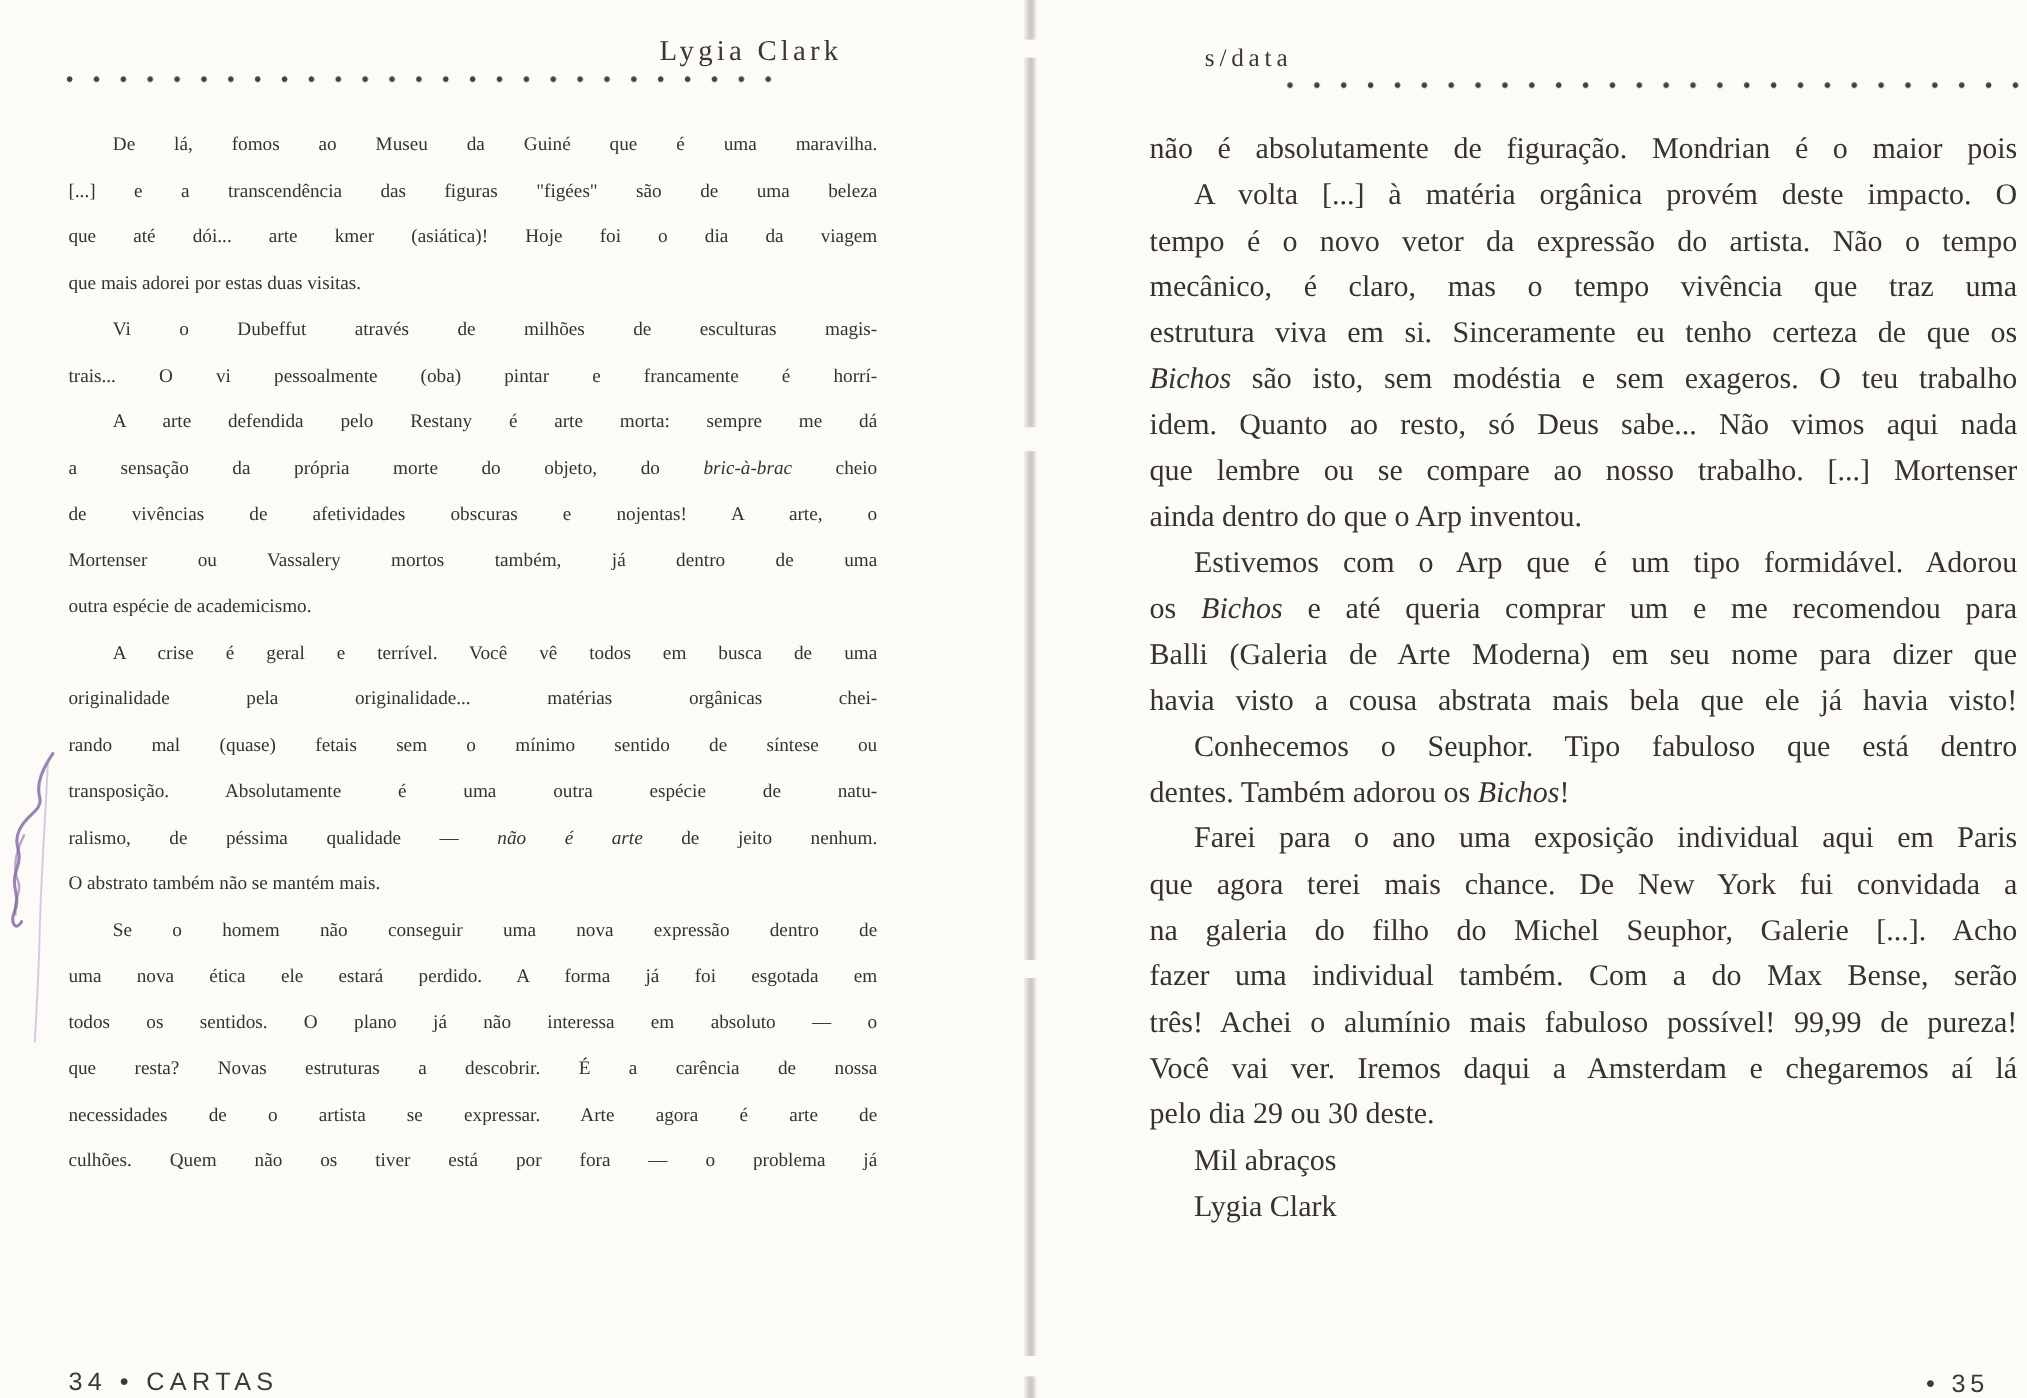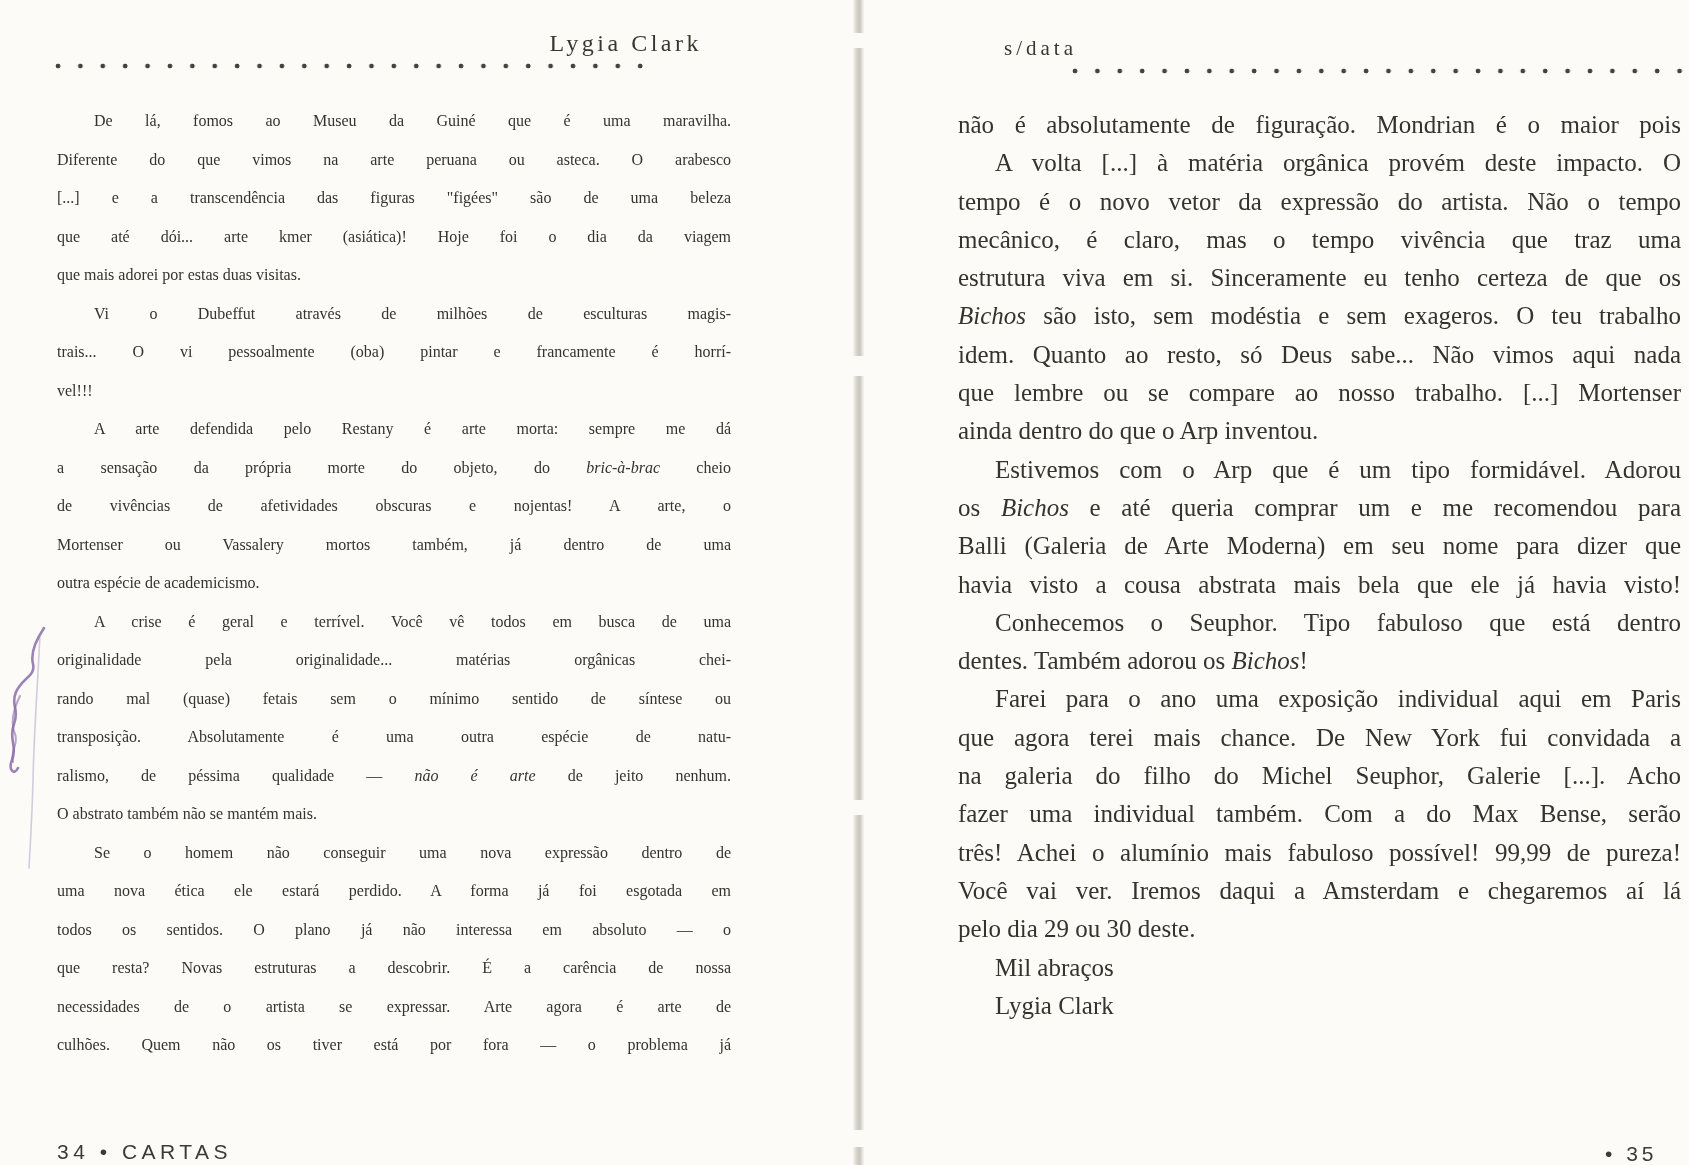--- a/index.html
+++ b/index.html
@@ -82,27 +82,25 @@
   #pen-mark { position: absolute; left: 0; top: 600px; }
 </style>
 </head>
 <body>
 
 <div class="page">
   <div class="running-head" id="left-head">Lygia Clark</div>
   <div class="dot-rule" id="left-dots"></div>
   <div class="body-block" id="left-body">
       <div class="line indent">De lá, fomos ao Museu da Guiné que é uma maravilha.</div>
-      <div class="line">Diferente do que vimos na arte peruana ou asteca. O arabesco</div>
       <div class="line">[...] e a transcendência das figuras "figées" são de uma beleza</div>
       <div class="line">que até dói... arte kmer (asiática)! Hoje foi o dia da viagem</div>
       <div class="line endline">que mais adorei por estas duas visitas.</div>
       <div class="line indent">Vi o Dubeffut através de milhões de esculturas magis-</div>
       <div class="line">trais... O vi pessoalmente (oba) pintar e francamente é horrí-</div>
-      <div class="line endline">vel!!!</div>
       <div class="line indent">A arte defendida pelo Restany é arte morta: sempre me dá</div>
       <div class="line">a sensação da própria morte do objeto, do <em>bric-à-brac</em> cheio</div>
       <div class="line">de vivências de afetividades obscuras e nojentas! A arte, o</div>
       <div class="line">Mortenser ou Vassalery mortos também, já dentro de uma</div>
       <div class="line endline">outra espécie de academicismo.</div>
       <div class="line indent">A crise é geral e terrível. Você vê todos em busca de uma</div>
       <div class="line">originalidade pela originalidade... matérias orgânicas chei-</div>
       <div class="line">rando mal (quase) fetais sem o mínimo sentido de síntese ou</div>
       <div class="line">transposição. Absolutamente é uma outra espécie de natu-</div>
       <div class="line">ralismo, de péssima qualidade — <em>não é arte</em> de jeito nenhum.</div>

